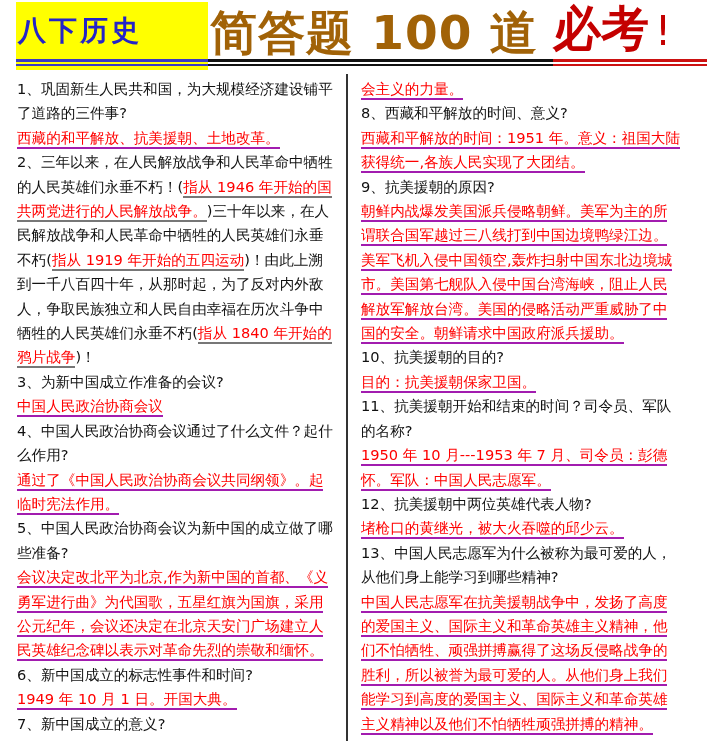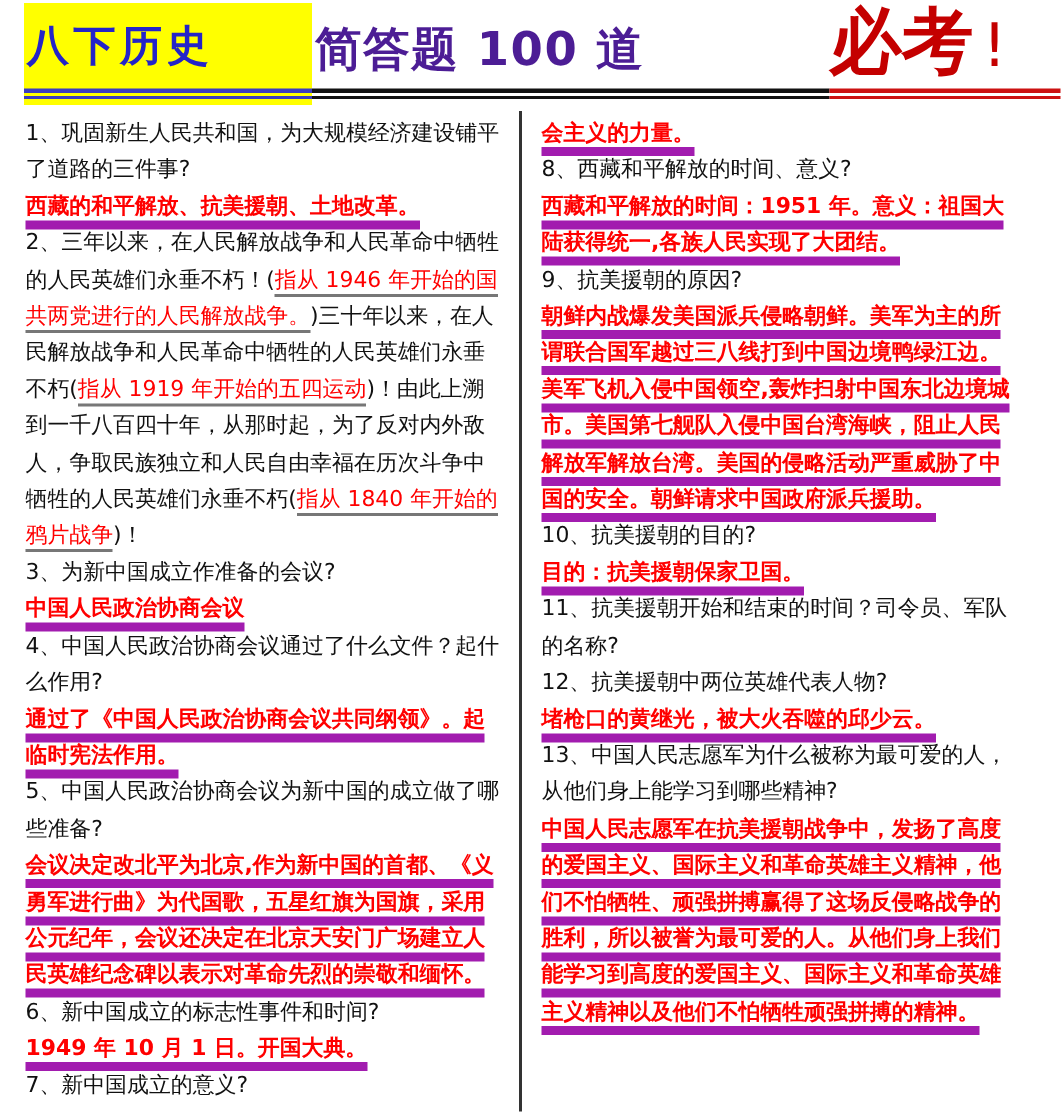--- a/index.html
+++ b/index.html
@@ -1,39 +1,39 @@
 <!DOCTYPE html>
 <html><head>
 <meta charset="utf-8">
 <style>
   html, body { margin: 0; padding: 0; background: #ffffff; }
   body { width: 707px; height: 741px; overflow: hidden; position: relative; font-family: "DejaVu Sans", "Liberation Sans", sans-serif; }
 
   .header { position: absolute; left: 0; top: 0; width: 707px; height: 72px; }
   .title-hl { position: absolute; left: 16px; top: 2px; width: 192px; height: 68px; background: #ffff00; }
   .title-part1 { position: absolute; left: 18px; top: 6px; font-size: 28px; font-weight: bold; color: #2424c8; letter-spacing: 3px; line-height: 50px; white-space: nowrap; }
-  .title-part2 { position: absolute; left: 210px; top: 8px; font-size: 31px; font-weight: bold; color: #4c1d95; line-height: 50px; white-space: nowrap; letter-spacing: 1px; }
+  .title-part2 { position: absolute; left: 210px; top: 8px; font-size: 47px; font-weight: bold; color: #a16207; line-height: 50px; white-space: nowrap; letter-spacing: 1px; }
   .title-part3 { position: absolute; left: 553px; top: 2px; font-size: 48px; font-weight: bold; color: #c40000; line-height: 53px; white-space: nowrap; }
   .title-excl { font-weight: normal; font-size: 40px; margin-left: 6px; }
   .rule { position: absolute; height: 3px; }
   .rule-blue-1 { left: 16px; top: 59px; width: 192px; background: #3b3bc0; }
   .rule-blue-2 { left: 16px; top: 64px; width: 192px; background: #3b3bc0; height: 2px; }
   .rule-black-1 { left: 208px; top: 59px; width: 345px; background: #111; }
   .rule-black-2 { left: 208px; top: 64px; width: 345px; background: #111; height: 2px; }
   .rule-red-1 { left: 553px; top: 59px; width: 154px; background: #cc1111; }
   .rule-red-2 { left: 553px; top: 64px; width: 154px; background: #cc1111; height: 2px; }
 
   .col { position: absolute; top: 77px; font-size: 14.6px; line-height: 24.4px; color: #111; }
   .col-left { left: 17px; width: 318px; }
   .col-right { left: 361px; width: 320px; top: 77px; }
   .divider { position: absolute; left: 346px; top: 74px; width: 2px; height: 667px; background: #333; }
 
   .q { display: block; margin: 0; }
   .a { color: #ff0000; }
-  .a-line { display: inline; border-bottom: 6px solid #a21caf; padding-bottom: 1px; font-weight: bold; }
+  .a-line { display: inline; border-bottom: 2px solid #a21caf; padding-bottom: 1px; }
   .block { margin: 0; }
   .inline-red { color: #ff0000; border-bottom: 2px solid #777; padding-bottom: 1px; }
 </style>
 </head>
 <body>
 
 <div class="header">
   <div class="title-hl"></div>
   <div class="title-part1">八下历史</div>
   <div class="title-part2">简答题 100 道</div>
@@ -88,20 +88,21 @@
   <div class="block">
     <div class="q">9、抗美援朝的原因?</div>
     <div class="a"><span class="a-line">朝鲜内战爆发美国派兵侵略朝鲜。美军为主的所谓联合国军越过三八线打到中国边境鸭绿江边。美军飞机入侵中国领空,轰炸扫射中国东北边境城市。美国第七舰队入侵中国台湾海峡，阻止人民解放军解放台湾。美国的侵略活动严重威胁了中国的安全。朝鲜请求中国政府派兵援助。</span></div>
   </div>
   <div class="block">
     <div class="q">10、抗美援朝的目的?</div>
     <div class="a"><span class="a-line">目的：抗美援朝保家卫国。</span></div>
   </div>
   <div class="block">
     <div class="q">11、抗美援朝开始和结束的时间？司令员、军队的名称?</div>
+    <div class="a"><span class="a-line">1950 年 10 月---1953 年 7 月、司令员：彭德怀。军队：中国人民志愿军。</span></div>
   </div>
   <div class="block">
     <div class="q">12、抗美援朝中两位英雄代表人物?</div>
     <div class="a"><span class="a-line">堵枪口的黄继光，被大火吞噬的邱少云。</span></div>
   </div>
   <div class="block">
     <div class="q">13、中国人民志愿军为什么被称为最可爱的人，从他们身上能学习到哪些精神?</div>
     <div class="a"><span class="a-line">中国人民志愿军在抗美援朝战争中，发扬了高度的爱国主义、国际主义和革命英雄主义精神，他们不怕牺牲、顽强拼搏赢得了这场反侵略战争的胜利，所以被誉为最可爱的人。从他们身上我们能学习到高度的爱国主义、国际主义和革命英雄主义精神以及他们不怕牺牲顽强拼搏的精神。</span></div>
   </div>
 </div>

